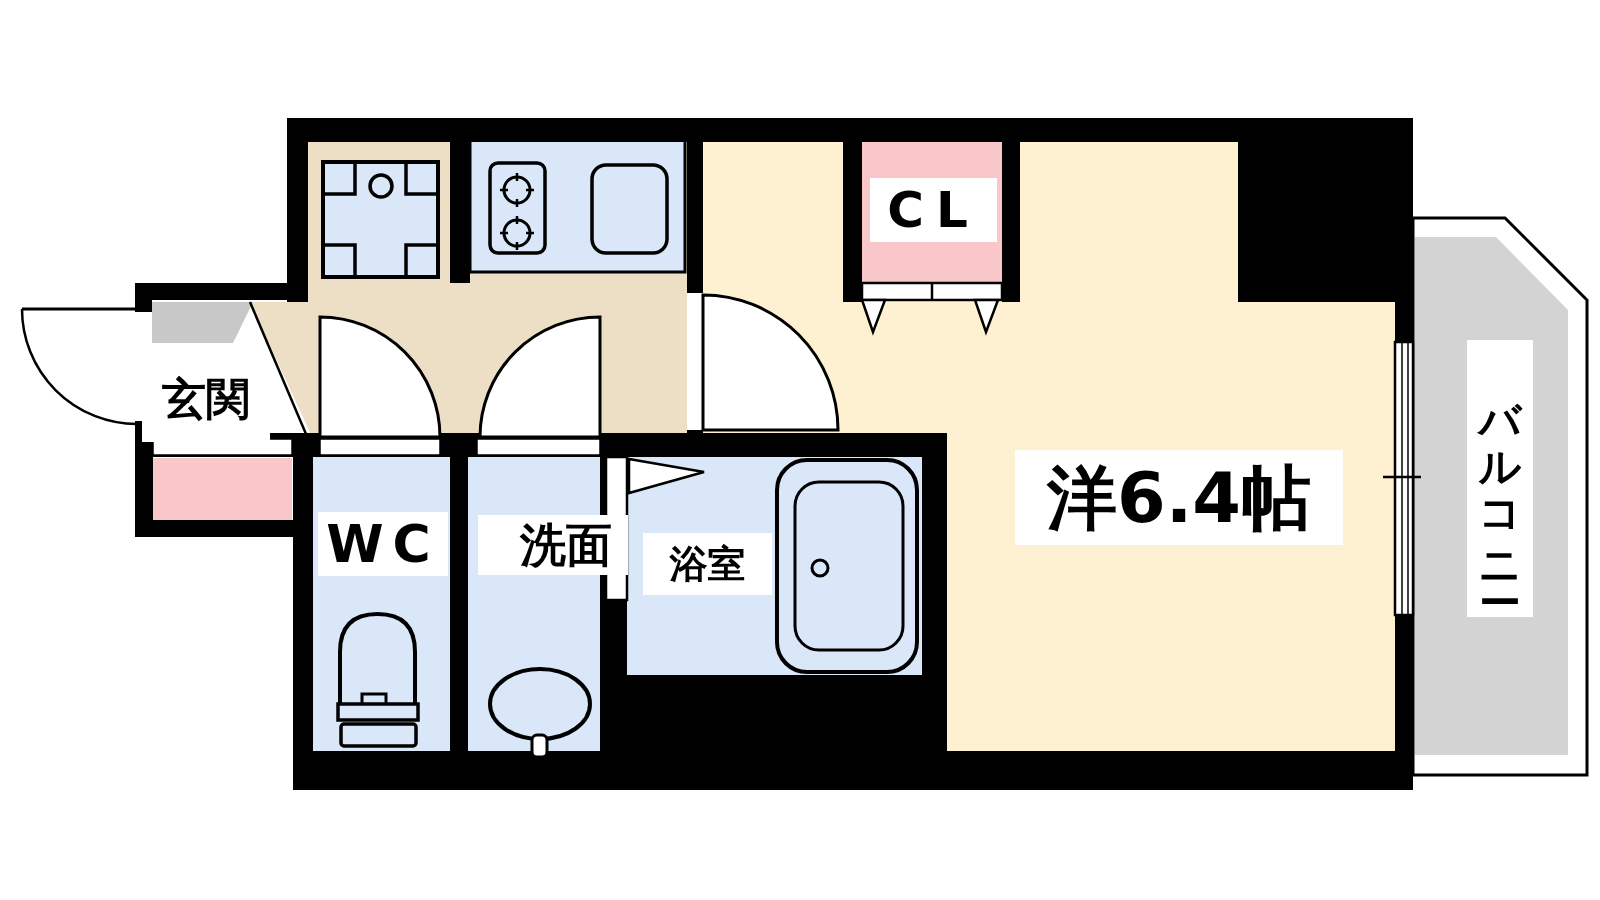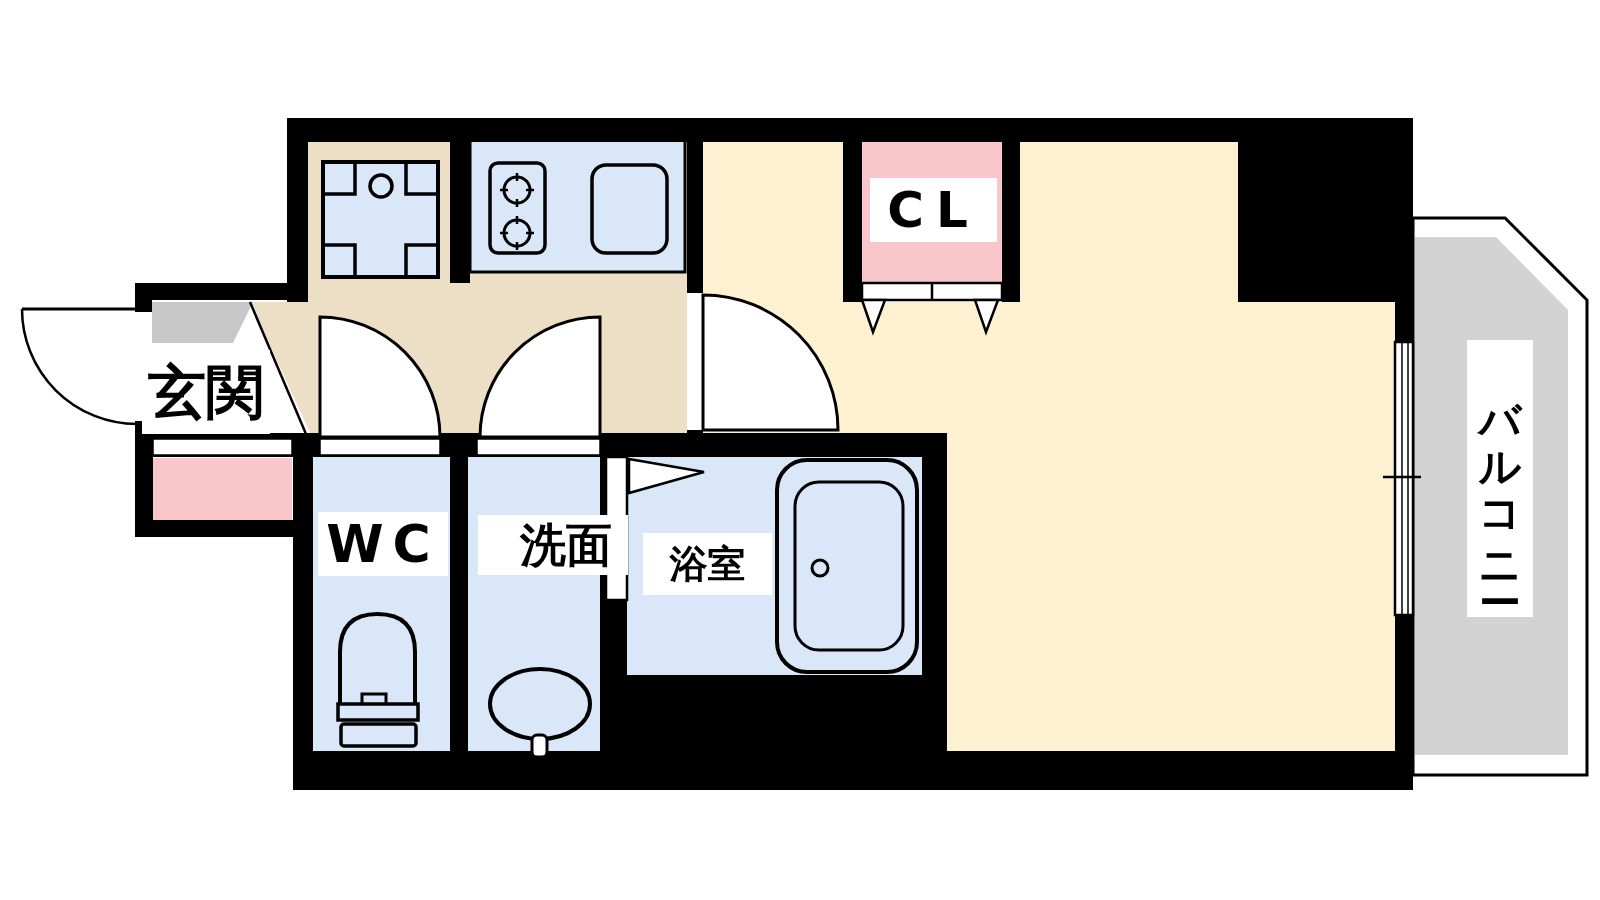--- a/index.html
+++ b/index.html
@@ -1,21 +1,21 @@
 <!DOCTYPE html>
 <html><head>
 <meta charset="utf-8">
 <style>
   html,body{margin:0;padding:0;background:#ffffff;}
   .stage{position:relative;width:1600px;height:900px;background:#ffffff;overflow:hidden;
          font-family:"DejaVu Sans","Liberation Sans",sans-serif;}
   .stage svg{position:absolute;left:0;top:0;}
   .room-label{position:absolute;background:#ffffff;display:flex;align-items:center;justify-content:center;
               color:#000;font-weight:bold;line-height:1;white-space:nowrap;}
-  .lbl-genkan{left:142px;top:350px;width:128px;height:84px;font-size:58px;}
+  .lbl-genkan{left:142px;top:358px;width:128px;height:84px;font-size:44px;font-family:Liberation Serif, serif;}
   .lbl-wc{left:318px;top:512px;width:130px;height:64px;font-size:52px;letter-spacing:9px;}
   .lbl-washroom{left:478px;top:515px;width:124px;height:60px;font-size:46px;padding-left:26px;}
   .lbl-bathroom{left:643px;top:533px;width:129px;height:62px;font-size:38px;}
   .lbl-closet{left:870px;top:178px;width:127px;height:64px;font-size:50px;letter-spacing:12px;text-align:center;}
   .lbl-main{left:1015px;top:450px;width:328px;height:95px;font-size:70px;}
   .lbl-balcony{left:1467px;top:340px;width:66px;height:277px;font-size:42px;
                writing-mode:vertical-rl;text-orientation:upright;letter-spacing:4px;}
 </style>
 </head>
 <body>
@@ -142,14 +142,15 @@
     <rect x="795" y="482" width="108" height="168" rx="24" stroke-width="3"></rect>
     <circle cx="820" cy="568" r="8" stroke-width="3"></circle>
   </g>
 </svg>
 
 <div class="room-label lbl-genkan">玄関</div>
 <div class="room-label lbl-wc">WC</div>
 <div class="room-label lbl-washroom">洗面</div>
 <div class="room-label lbl-bathroom">浴室</div>
 <div class="room-label lbl-closet">CL</div>
+<div class="room-label lbl-main">洋6.4帖</div>
 <div class="room-label lbl-balcony">バルコニー</div>
 </div>
 
 </body></html>

